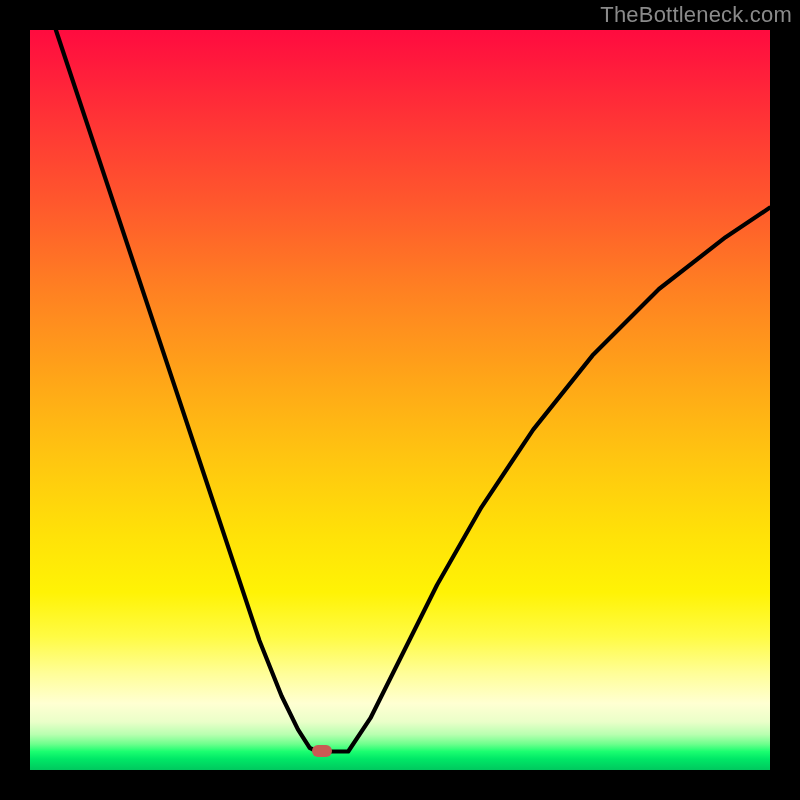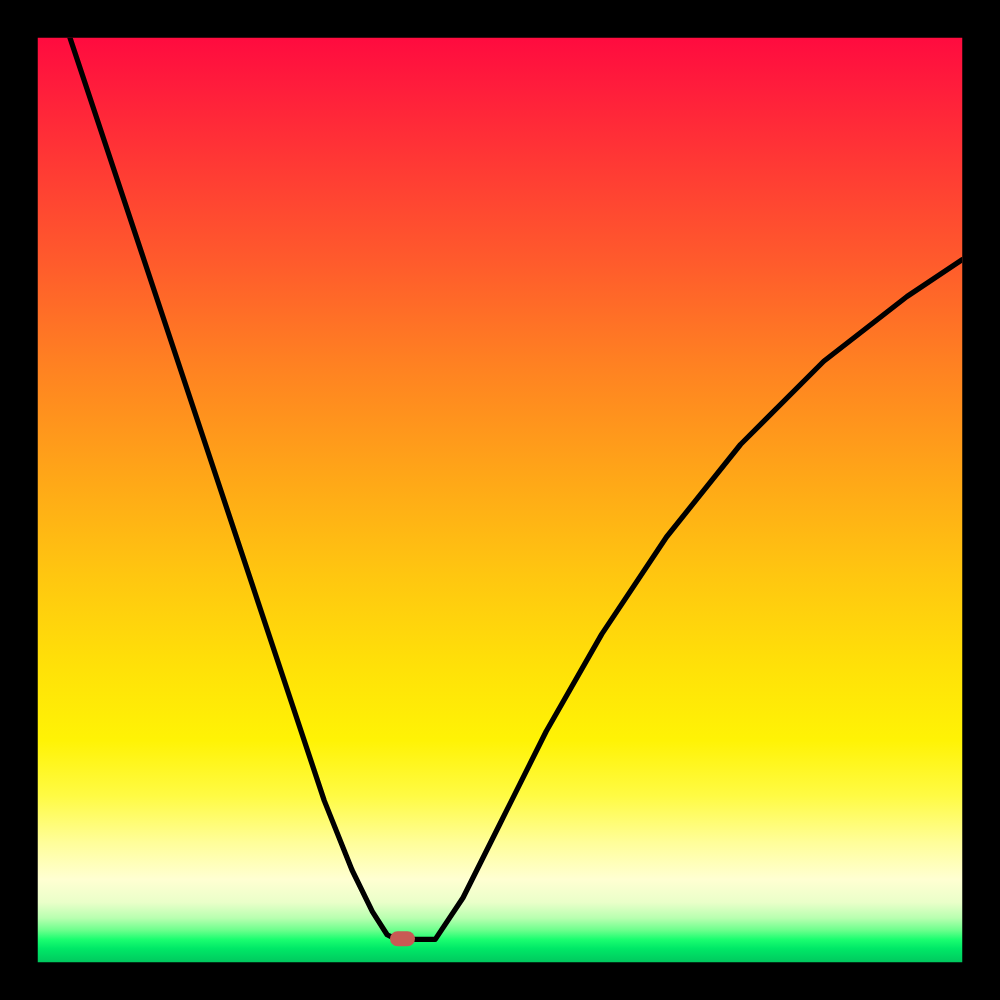--- a/index.html
+++ b/index.html
@@ -79,20 +79,21 @@
     font-size: 22px;
     font-weight: 500;
     letter-spacing: 0.2px;
     user-select: none;
   }
 </style>
 </head>
 <body>
 
 <div class="frame">
+  <div class="watermark">TheBottleneck.com</div>
   <div class="plot">
     <div class="gradient"></div>
     <svg class="curve-svg" viewBox="0 0 740 740" preserveAspectRatio="none">
       <path id="curve-path" class="curve-path" d="M25.9 0.0 L55.5 88.8 L85.1 177.6 L114.7 266.4 L144.3 355.2 L173.9 444.0 L203.5 532.8 L229.4 610.5 L251.6 666.0 L267.9 699.3 L279.7 717.8 L287.1 721.5 L287.1 721.5 L318.2 721.5 L318.2 721.5 L340.4 688.2 L370.0 629.0 L407.0 555.0 L451.4 477.3 L503.2 399.6 L562.4 325.6 L629.0 259.0 L695.6 207.2 L740.0 177.6"></path>
     </svg>
     <div id="marker" class="marker" style="left: 291.56px; top: 720.76px; background: rgb(200, 90, 84);"></div>
   </div>
 </div>
 
 </body></html>

